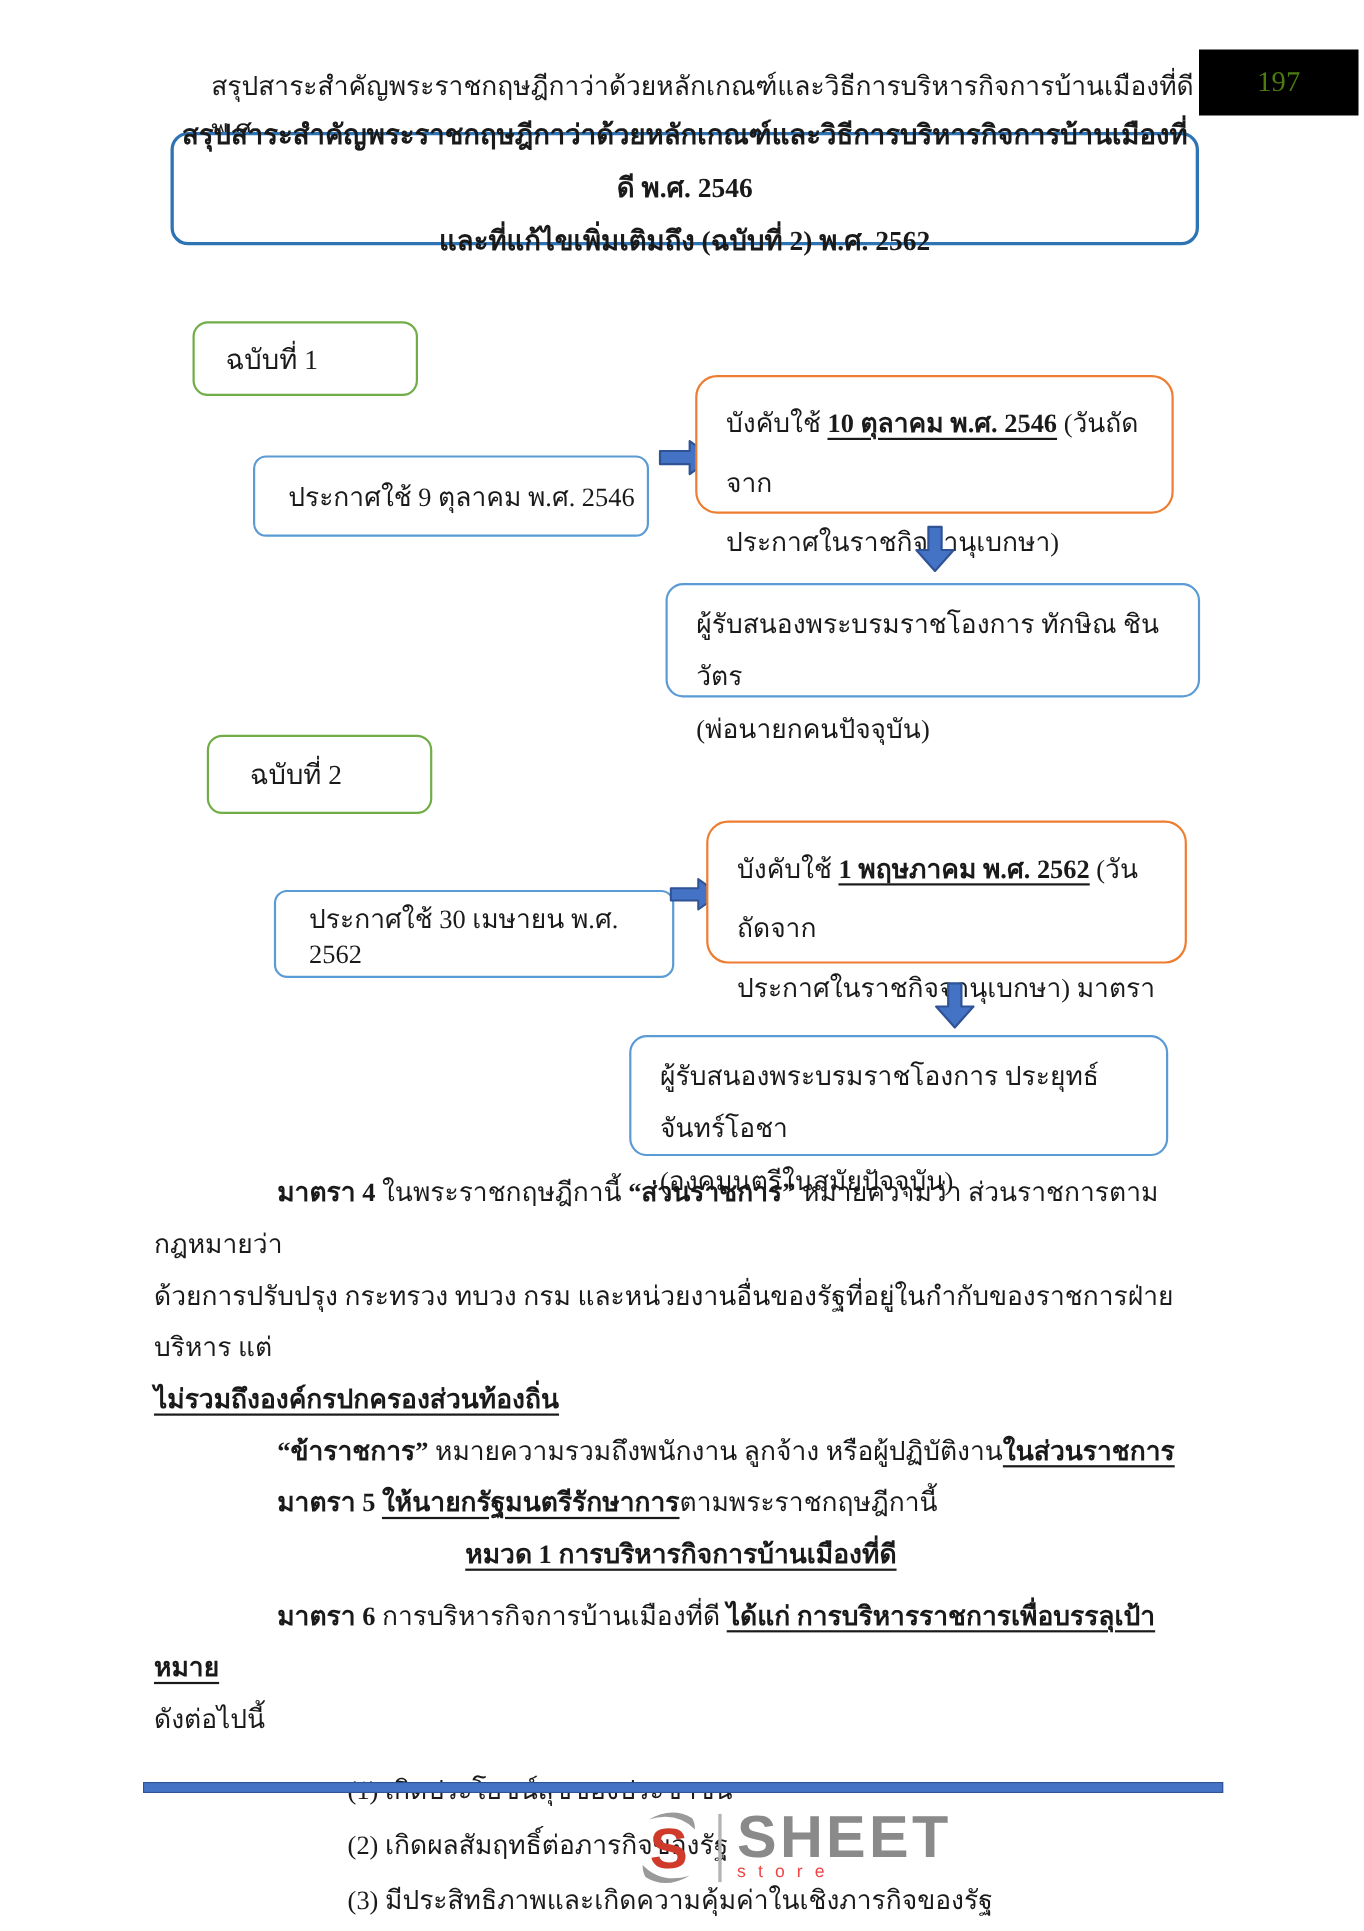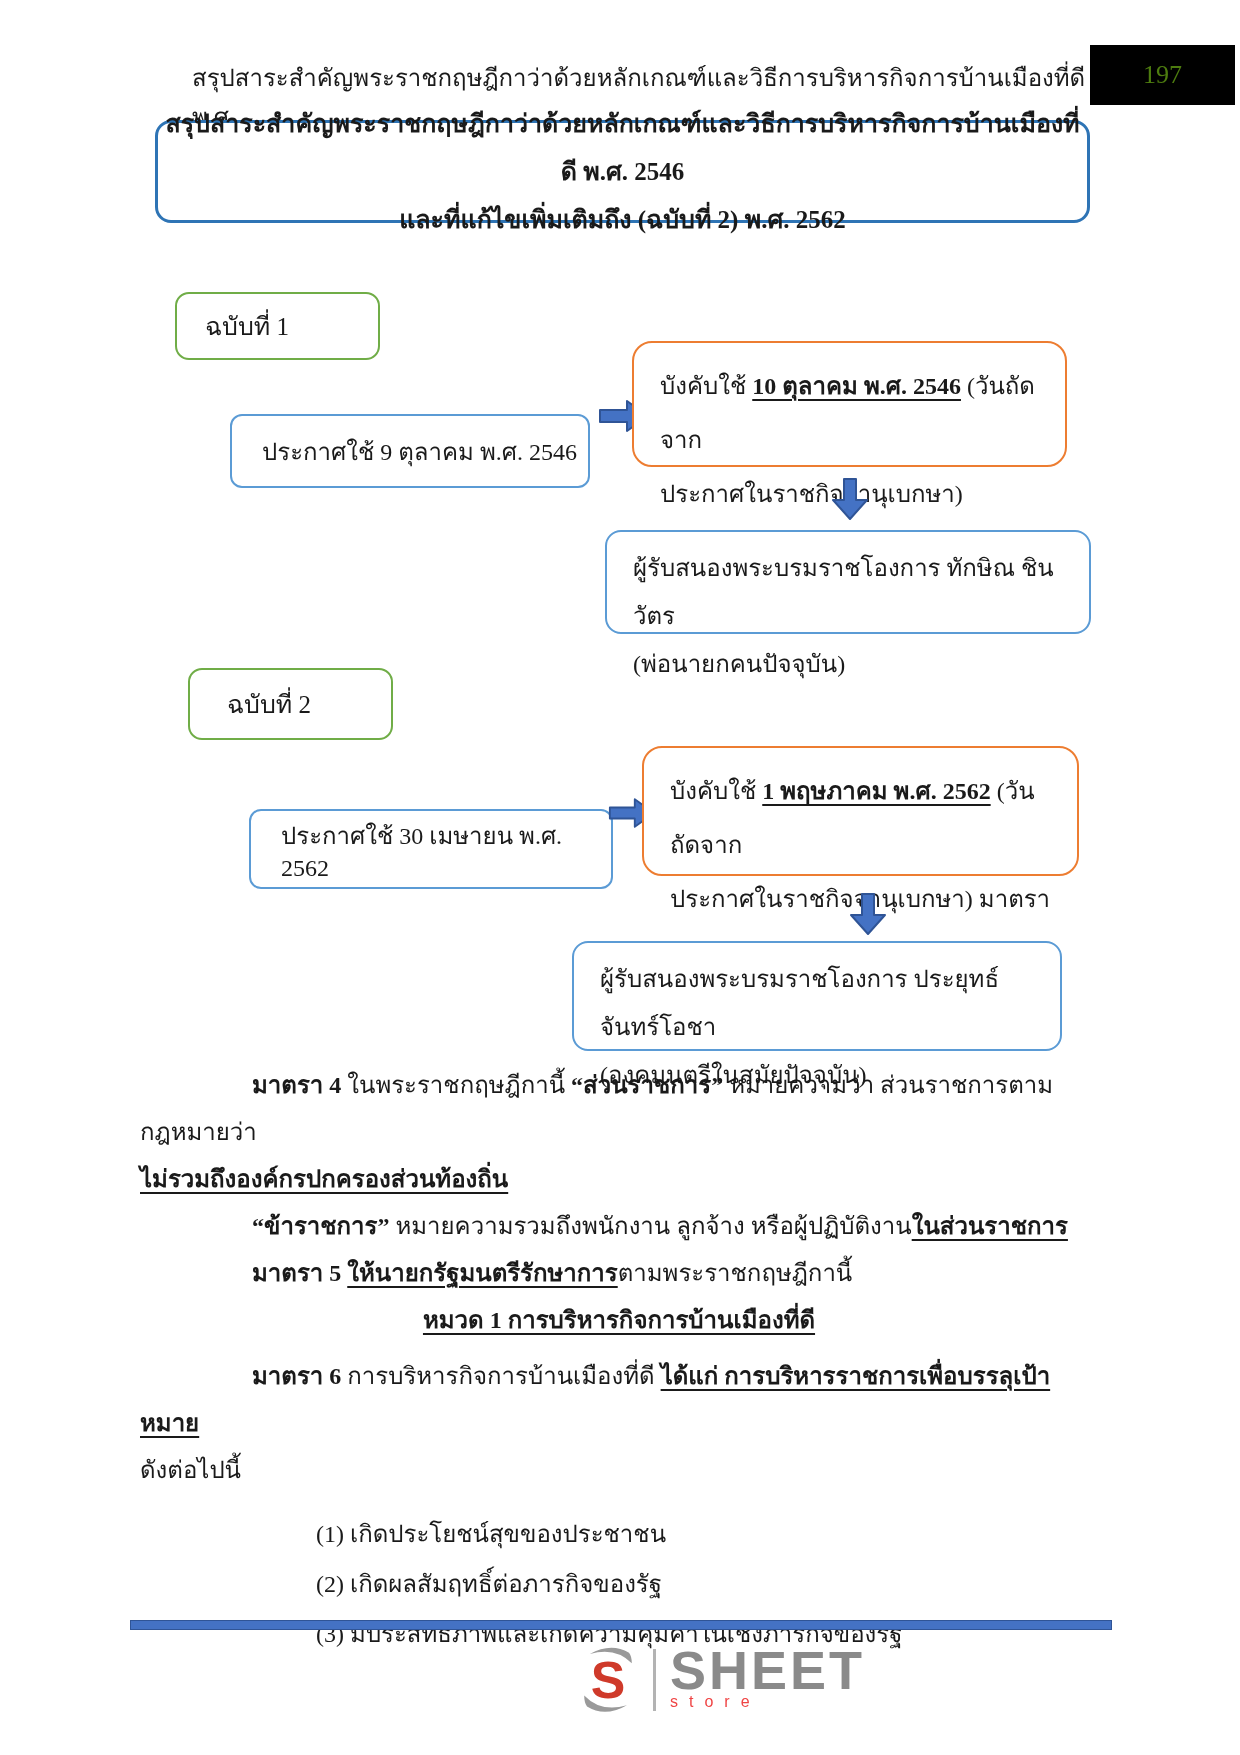--- a/index.html
+++ b/index.html
@@ -136,20 +136,21 @@
 
   <div class="abs counter-box c2">
     <div>ผู้รับสนองพระบรมราชโองการ ประยุทธ์ จันทร์โอชา</div>
     <div>(องคมนตรีในสมัยปัจจุบัน)</div>
   </div>
 
   <div class="abs body-text">
     <div class="bl indent">
       <span class="b">มาตรา 4</span><span> ในพระราชกฤษฎีกานี้ </span><span class="b">“ส่วนราชการ”</span><span> หมายความว่า ส่วนราชการตามกฎหมายว่า</span>
     </div>
+    <div class="bl">ด้วยการปรับปรุง กระทรวง ทบวง กรม และหน่วยงานอื่นของรัฐที่อยู่ในกำกับของราชการฝ่ายบริหาร แต่</div>
     <div class="bl">
       <span class="b u">ไม่รวมถึงองค์กรปกครองส่วนท้องถิ่น</span>
     </div>
     <div class="bl indent">
       <span class="b">“ข้าราชการ”</span><span> หมายความรวมถึงพนักงาน ลูกจ้าง หรือผู้ปฏิบัติงาน</span><span class="b u">ในส่วนราชการ</span>
     </div>
     <div class="bl indent">
       <span class="b">มาตรา 5 </span><span class="b u">ให้นายกรัฐมนตรีรักษาการ</span><span>ตามพระราชกฤษฎีกานี้</span>
     </div>
     <div class="bl center">

